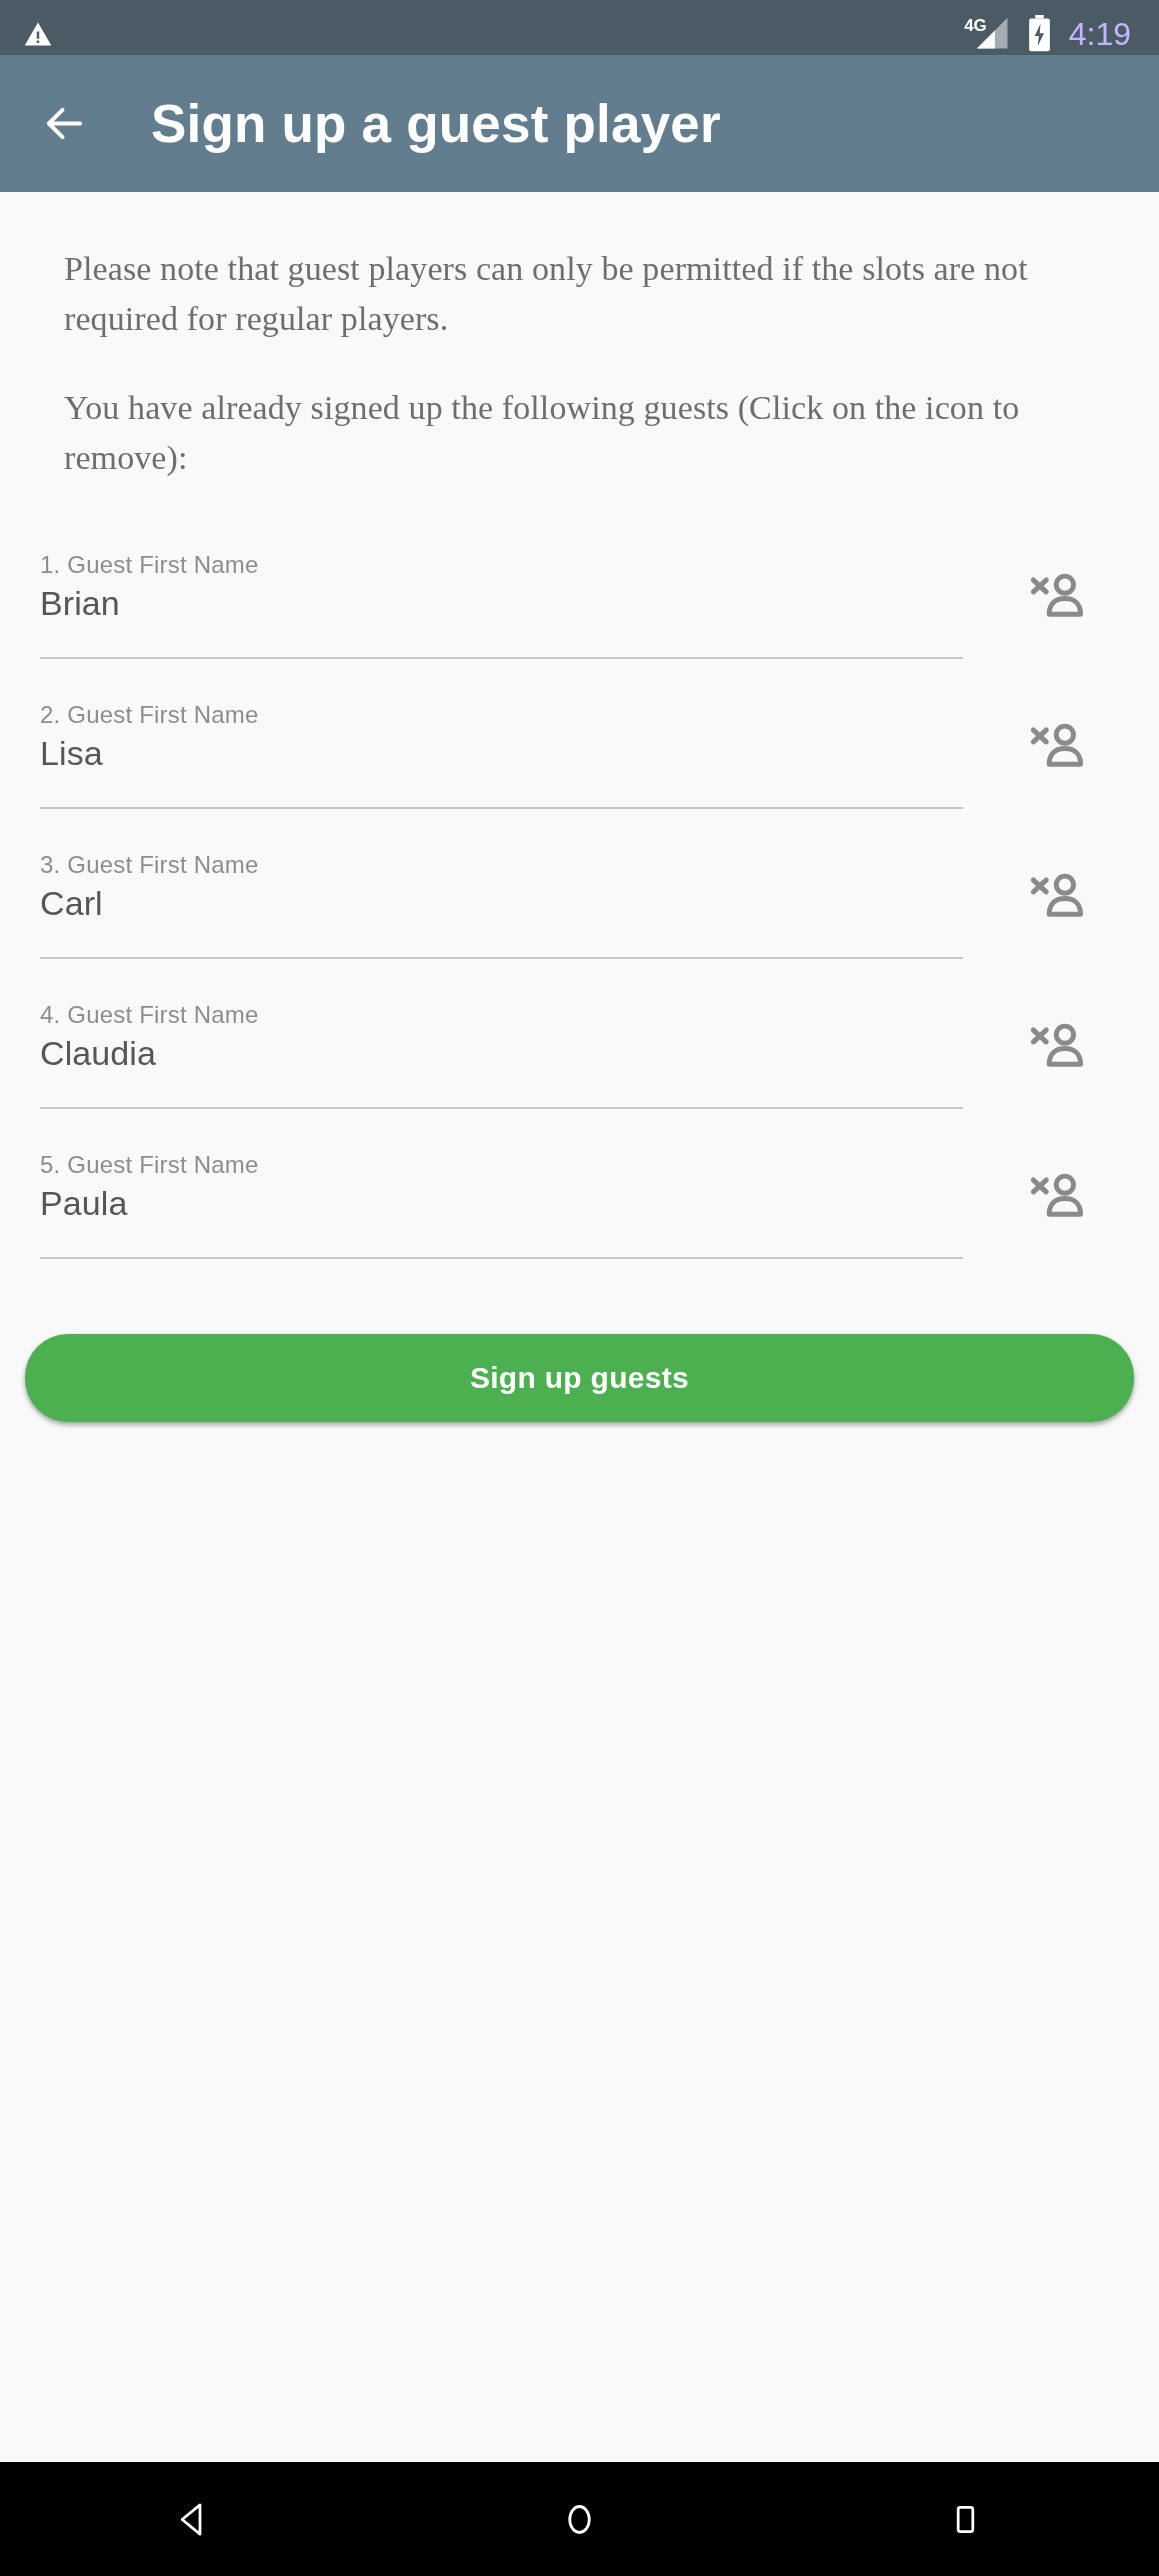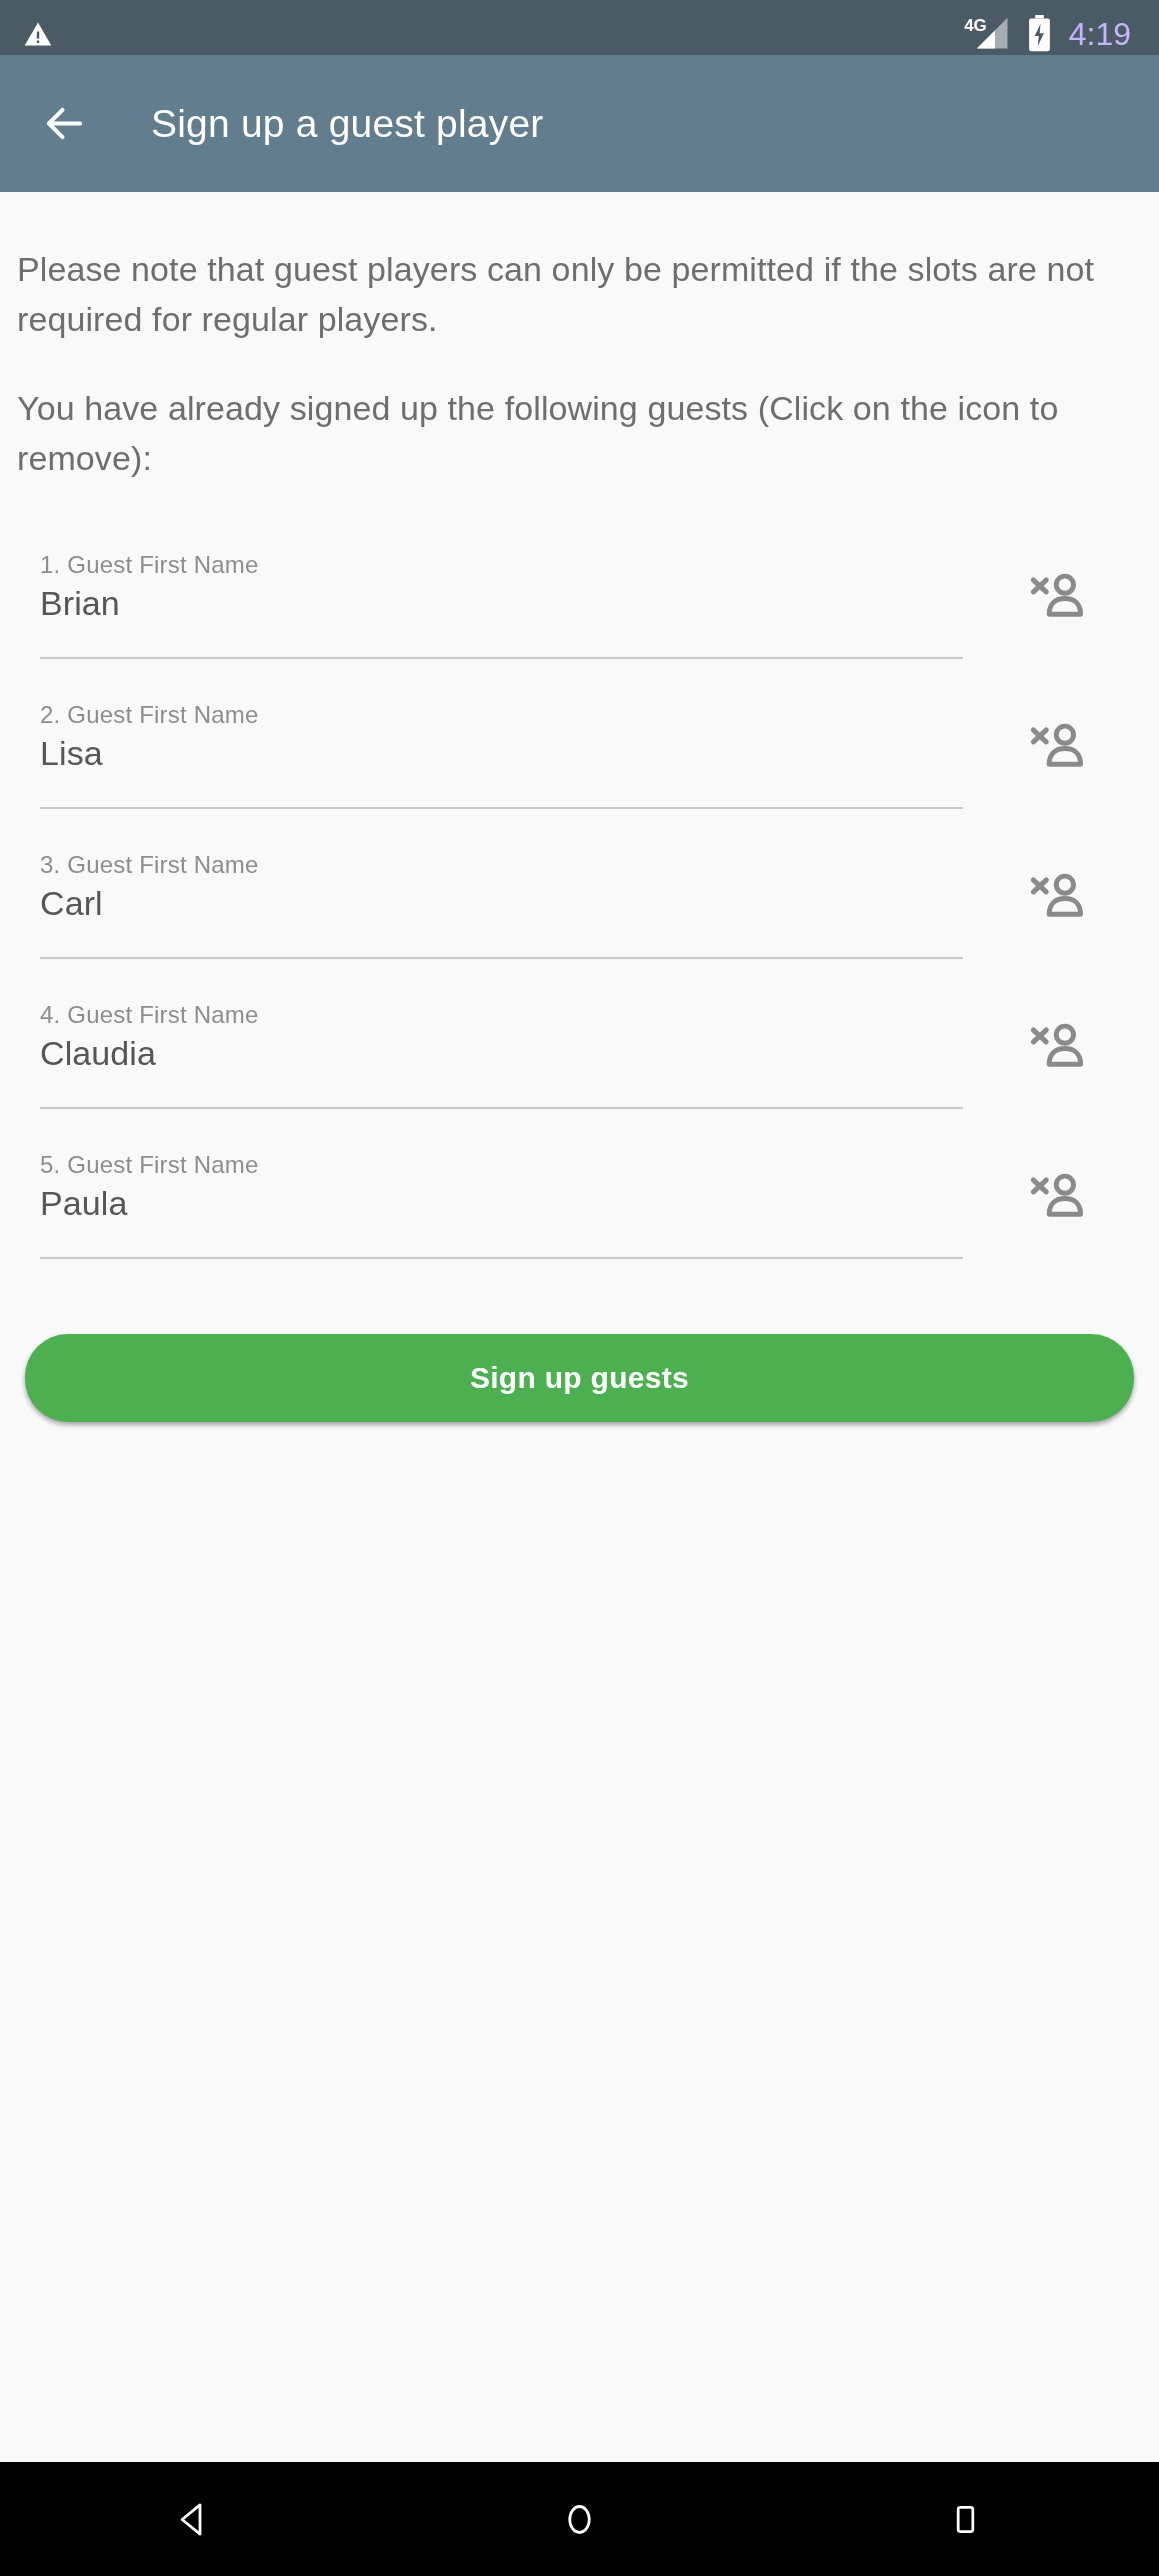--- a/index.html
+++ b/index.html
@@ -36,33 +36,34 @@
   
   .appbar {
     position:absolute; top:55px; left:0; width:1159px; height:137px;
     background:#627d8d;
     display:flex; align-items:center;
     padding-left:41px;
   }
   .back-arrow { width:47px; height:47px; flex:none; }
   .appbar-title {
     margin-left:63px;
-    font-size:39px; font-weight:normal; color:#ffffff;
+    font-size:53px; font-weight:bold; color:#ffffff;
     letter-spacing:0.2px;
   }
 
   
   .content { position:absolute; top:192px; left:0; width:1159px; }
 
   .para {
     color:#6e6e6e;
     font-size:34px;
     line-height:50px;
-    padding:0 17px;
+    padding:0 64px;
     letter-spacing:0.1px;
+    font-family:Liberation Serif, serif;
   }
   .para.first { margin-top:52px; }
   .para.second { margin-top:39px; }
 
   .guest-list { margin-top:63px; }
 
   .guest-row {
     position:relative;
     height:150px;
     padding:0 43px;

